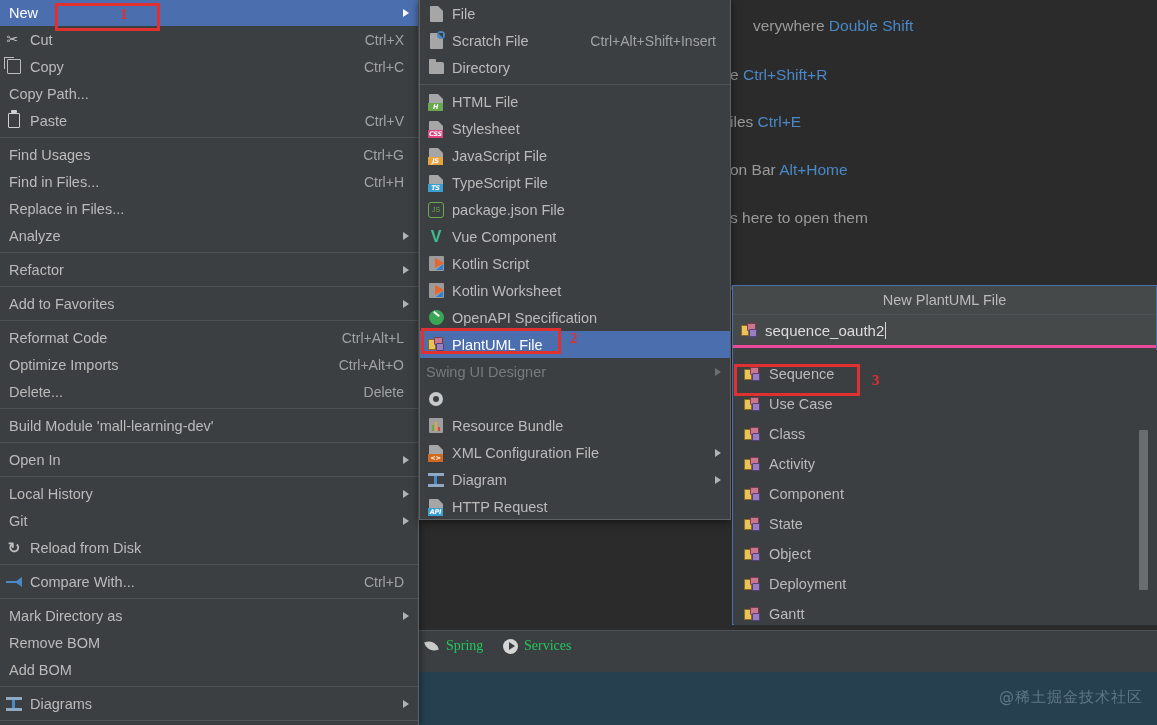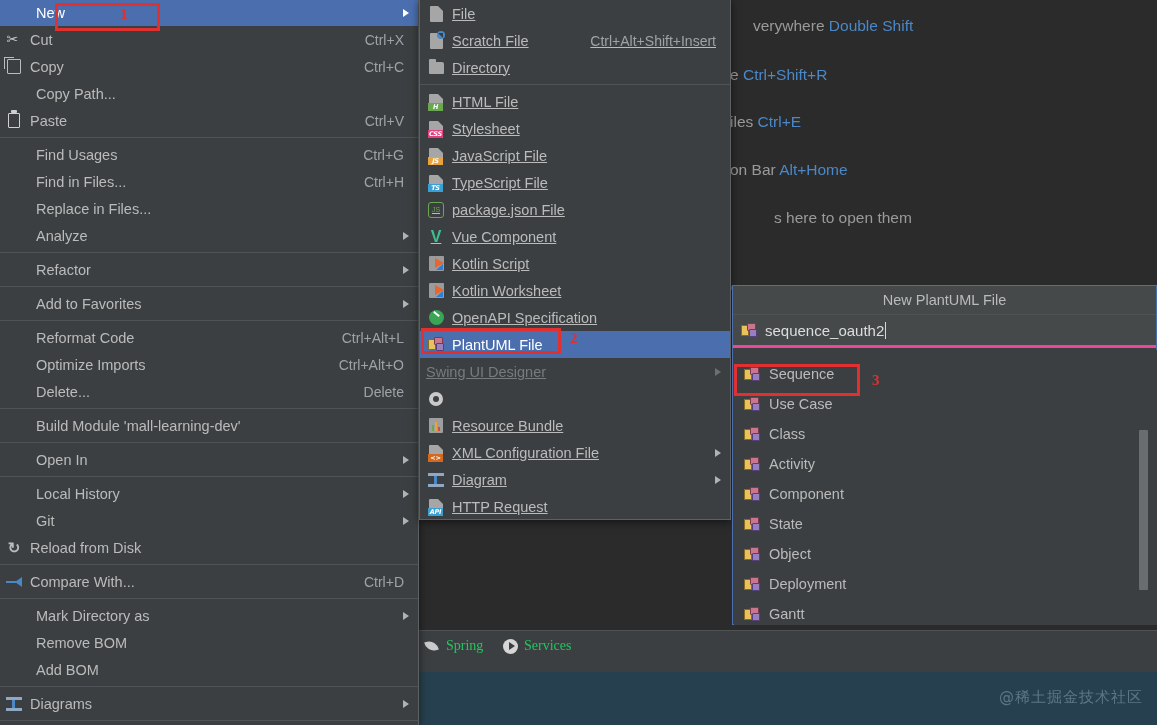--- a/index.html
+++ b/index.html
@@ -103,28 +103,28 @@
   }
   .mi.sel .arrow { border-left-color:#ffffff; }
   .mi.disabled .arrow { border-left-color:#6c7072; }
   .sep { height:1px; background:#4f5355; margin:3px 0; }
 
   
   #ctx-menu {
     left:0; top:-1px; width:419px; height:727px;
     border-left:none; border-top:none;
   }
-  #ctx-menu .mi { padding-left:36px; }
+  #ctx-menu .mi { padding-left:9px; }
   #ctx-menu .mi.hasicon { padding-left:4px; }
 
   
   #new-menu {
     left:419px; top:-1px; width:312px; height:521px;
   }
-  #new-menu .mi { padding-left:6px;text-decoration:underline; }
+  #new-menu .mi { padding-left:6px; }
 
   
   #uml-dialog {
     position:absolute;
     left:732px; top:285px; width:425px; height:340px;
     background:#3c3f41;
     border:1px solid #4b6eaf;
     text-align:right;
   }
   #uml-title {
@@ -243,21 +243,21 @@
     <span class="kbd">Ctrl+Shift+R</span>
   </div>
   <div class="bg-tip" style="left:730px; top:113px;">
     <span>iles</span>
     <span class="kbd">Ctrl+E</span>
   </div>
   <div class="bg-tip" style="left:730px; top:161px;">
     <span>on Bar</span>
     <span class="kbd">Alt+Home</span>
   </div>
-  <div class="bg-tip" style="left:730px; top:209px;padding-left:44px;">
+  <div class="bg-tip" style="left:730px; top:209px;">
     <span>s here to open them</span>
   </div>
 
   <div id="bg-editor-bottom-strip"></div>
   <div id="bg-lower-pane"></div>
   <div id="bg-statusbar"></div>
   <div id="bg-bottombar"></div>
 
   <div class="sb-item" style="left:424px;">
     <span class="leaf-icon"></span>

